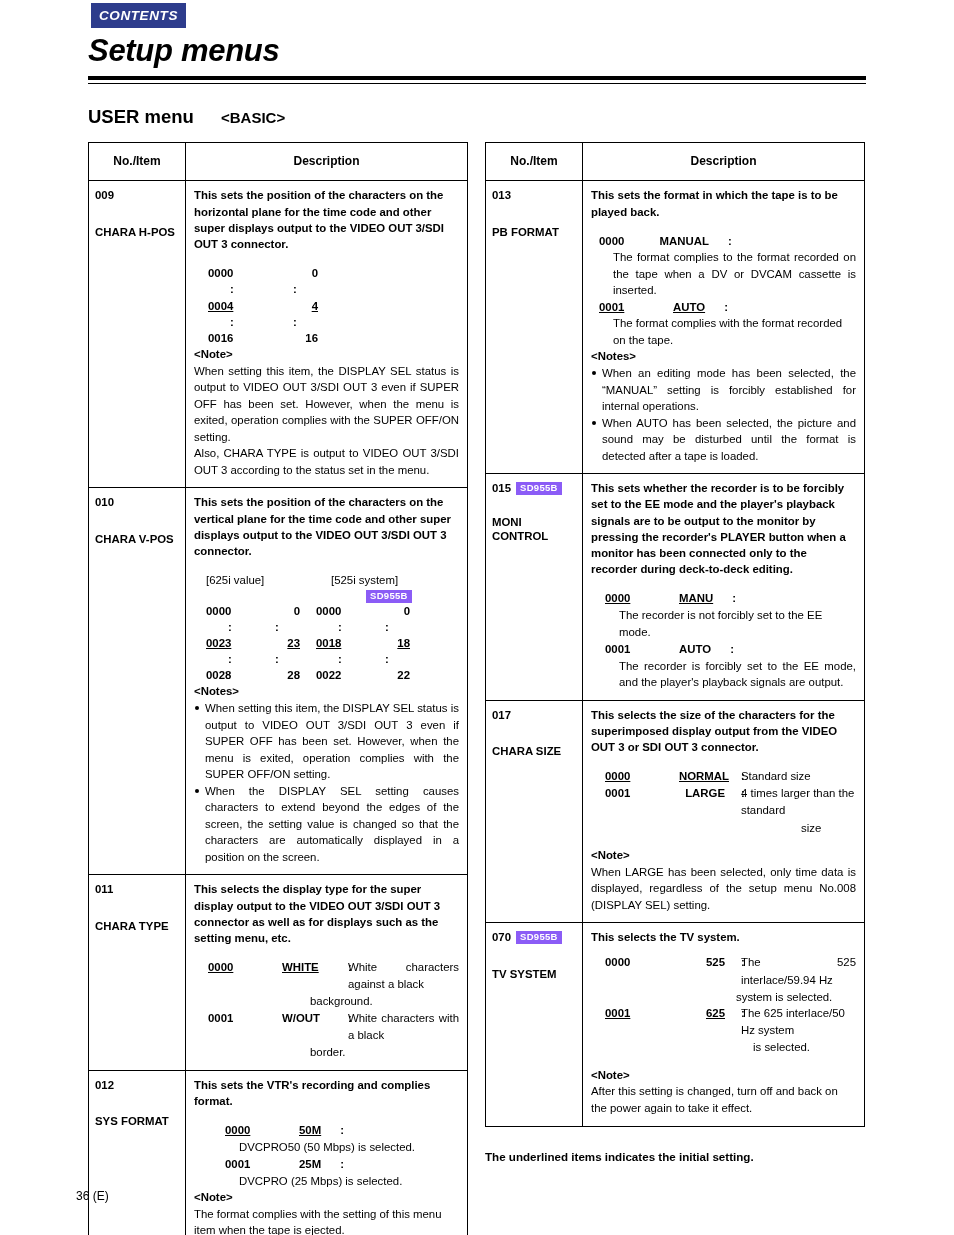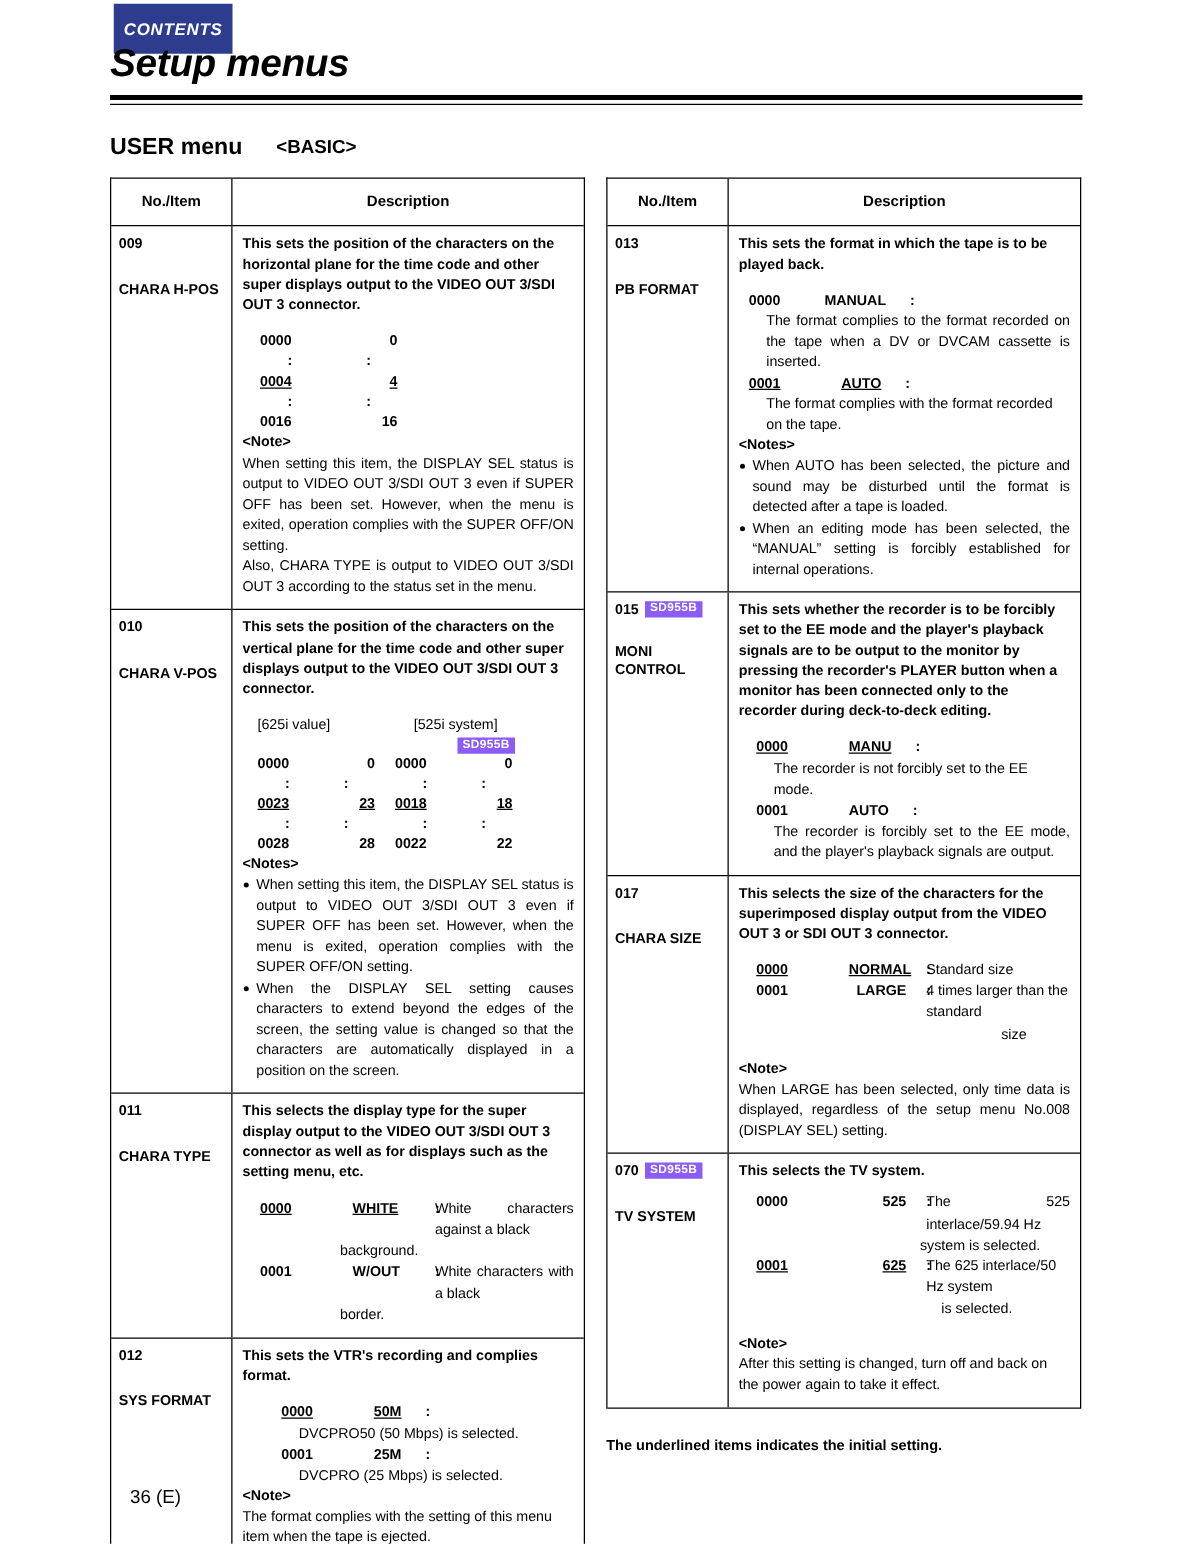--- a/index.html
+++ b/index.html
@@ -13,21 +13,21 @@
     position: relative;
     overflow: hidden;
   }
 
   
   .contents-badge {
     position: absolute;
     left: 91px;
     top: 3px;
     width: 95px;
-    height: 40px;
+    height: 25px;
     background: #2d3c8c;
     color: #ffffff;
     font-size: 13.5px;
     font-weight: bold;
     font-style: italic;
     letter-spacing: 0.6px;
     display: flex;
     align-items: center;
     justify-content: center;
   }
@@ -151,21 +151,21 @@
   .opt-code { font-weight: bold; }
   .opt-val  { font-weight: bold; padding-left: 16px; }
   .opt-desc { font-weight: normal; }
   .opt-cont { font-weight: normal; }
 
   
   .optA .opt-code { width: 58px; flex: 0 0 58px; }
   .optA .opt-val  { width: 66px; flex: 0 0 66px; }
   .optA .colon    { width: 9px; flex: 0 0 9px; }
   .optA .opt-desc { flex: 1 1 auto; text-align: justify; }
-  .optA .indent-cont { margin-left: 64px; }
+  .optA .indent-cont { margin-left: 102px; }
 
   
   .optB .opt-line { line-height: 1.5; }
   .optB .opt-code { display: inline-block; width: 58px; }
   .optB .opt-sub  { padding-left: 14px; line-height: 1.45; }
 
   
   .optC .opt-code { width: 58px; flex: 0 0 58px; }
   .optC .opt-val  { width: 62px; flex: 0 0 62px; text-align: right; }
   .optC .colon    { width: 11px; flex: 0 0 11px; text-align: center; }
@@ -203,23 +203,23 @@
   
   .footer-note {
     position: absolute;
     left: 485px;
     top: 1150px;
     font-size: 11.6px;
     font-weight: bold;
   }
   .page-number {
     position: absolute;
-    left: 104px;
+    left: 76px;
     top: 1189px;
-    font-size: 15px;
+    font-size: 12px;
     text-align: center;
   }
 </style>
 </head>
 <body>
 
 <div class="contents-badge">CONTENTS</div>
 <div class="page-title">Setup menus</div>
 <div class="title-rule-thick"></div>
 <div class="title-rule-thin"></div>
@@ -407,22 +407,22 @@
           <span class="opt-code">0000</span><span class="opt-val">&nbsp;</span><span class="opt-val">MANUAL</span><span class="opt-val"> :</span>
         </div>
         <div class="opt-sub just" style="padding-left:14px">The format complies to the format recorded on the tape when a DV or DVCAM cassette is inserted.</div>
         <div class="opt-line">
           <span class="opt-code" style="display:inline-block;width:58px"><span class="u">0001</span></span><span class="opt-val"><span class="u">AUTO</span></span><span class="opt-val"> :</span>
         </div>
         <div class="opt-sub" style="padding-left:14px">The format complies with the format recorded on the tape.</div>
       </div>
       <p class="note-label">&lt;Notes&gt;</p>
       <ul class="notes">
+        <li>When an editing mode has been selected, the “MANUAL” setting is forcibly established for internal operations.</li>
         <li>When AUTO has been selected, the picture and sound may be disturbed until the format is detected after a tape is loaded.</li>
-        <li>When an editing mode has been selected, the “MANUAL” setting is forcibly established for internal operations.</li>
       </ul>
     </div>
   </div>
 
   <div class="row">
     <div class="cell-no">
       <span class="item-num"><span>015</span><span class="sd-badge sd-inline">SD955B</span></span>
       <span class="item-name tight">
         <span style="display:block">MONI</span>
         <span style="display:block">CONTROL</span>

